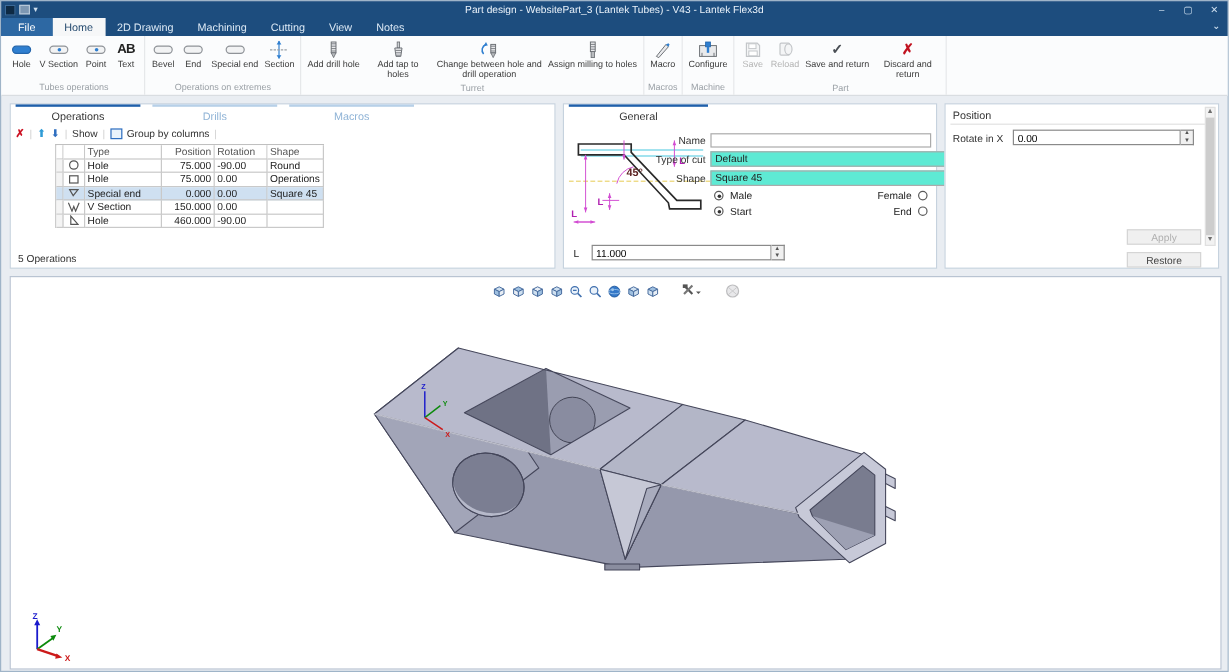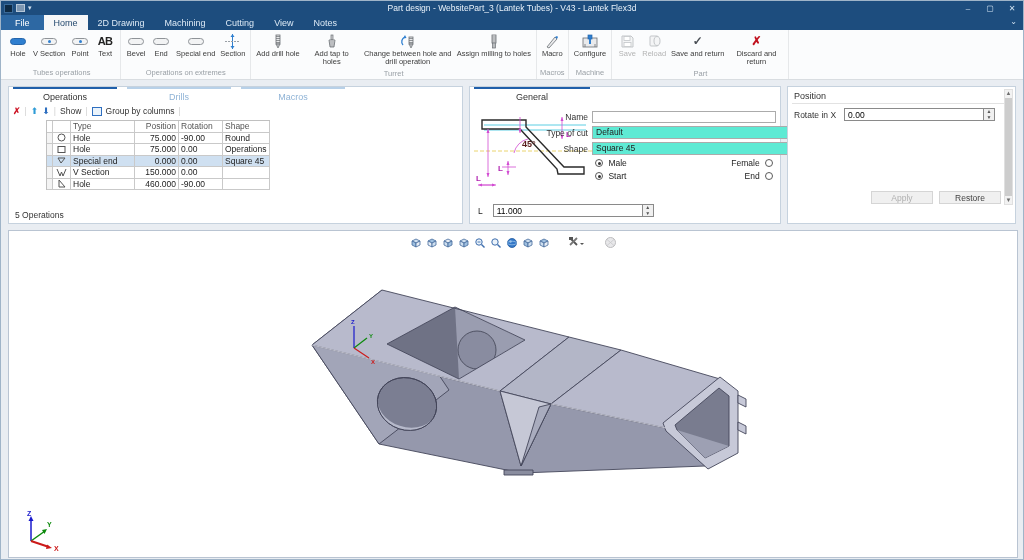--- a/index.html
+++ b/index.html
@@ -124,21 +124,21 @@
   .pos-hr { border-top:1px solid #e2e2e2; margin:0 4px; }
   .pos-row { display:flex; align-items:center; padding:4px 6px; font-size:8.5px; color:#333; }
   .pos-input { width:140px; height:13px; border:1px solid #8a8a8a; background:#fff;
     font-size:8.5px; padding:0 3px; margin-left:8px;
     font-family:"Liberation Sans",sans-serif; }
   .vsb { position:absolute; right:2px; top:2px; bottom:18px; width:9px;
     background:#f2f2f2; border:1px solid #e0e0e0; display:flex;
     flex-direction:column; align-items:center; }
   .vsb .arr { font-size:6px; color:#6e6e6e; line-height:7px; }
   .vsb .thumb { flex:1; width:7px; background:#cdcdcd; margin:1px 0; }
-  .pbtns { position:absolute; right:14px; bottom:19px; display:flex; gap:6px; }
+  .pbtns { position:absolute; right:14px; bottom:0; display:flex; gap:6px;flex-direction:column; }
   .pbtn { width:62px; height:13px; background:#f0f0f0; border:1px solid #d5d5d5;
     font-size:8.5px; display:flex; align-items:center; justify-content:center;
     color:#444; }
   .pbtn.disabled { color:#b0b0b0; }
 
   
   .viewport { position:absolute; top:229px; left:7px; width:1010px; height:328px;
     background:#fff; border:1px solid #b9c4d2; }
   .vtoolbar { position:absolute; top:5px; left:0; right:0; display:flex;
     justify-content:center; align-items:center; gap:4px; }

